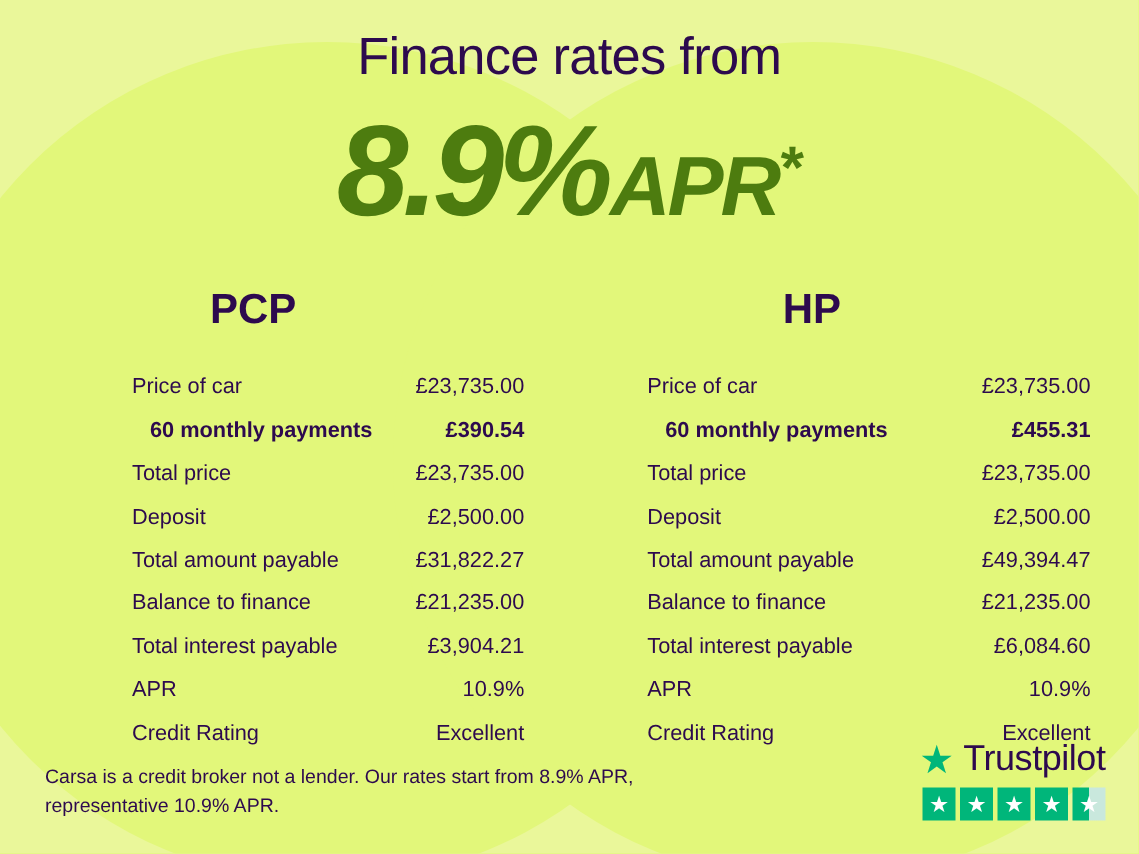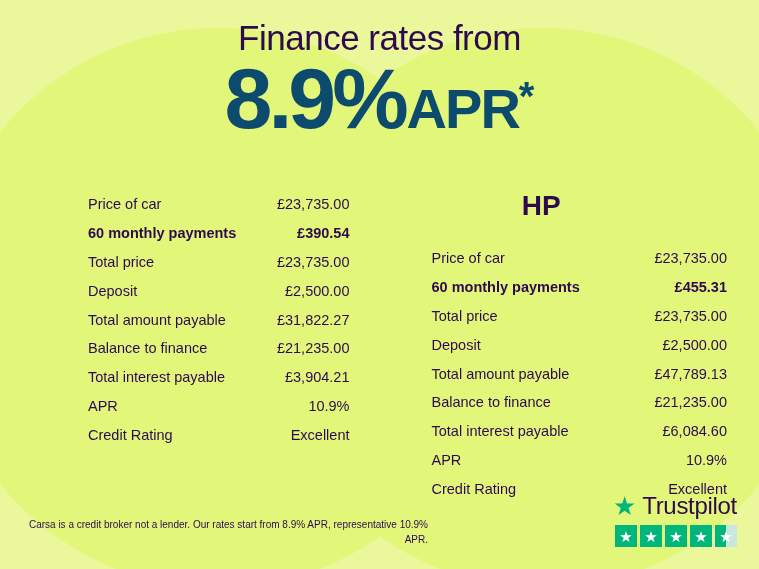--- a/index.html
+++ b/index.html
@@ -54,25 +54,26 @@
     color: #2d0a4e;
   }
   .header-title {
     font-size: 35px;
     font-weight: normal;
     letter-spacing: -0.5px;
     line-height: 1.15;
     text-align: center;
   }
   .rate-line {
-    margin-top: 0;
+    margin-top: 16px;
     display: flex;
     align-items: baseline;
     justify-content: center;
-    color: #0c4a6e;
+    color: #4d7c0f;
+    font-style: italic;
   }
   .rate-number {
     font-size: 86px;
     font-weight: bold;
     letter-spacing: -4px;
     line-height: 0.95;
   }
   .rate-apr {
     font-size: 56px;
     font-weight: bold;
@@ -118,32 +119,31 @@
     display: flex;
     justify-content: space-between;
     align-items: baseline;
     font-size: 14.5px;
     color: #2d0a4e;
     padding: 6.4px 0;
   }
   .row .label { text-align: left; }
   .row .value { text-align: right; }
   .row.strong .label,
-  .row.strong .value { font-weight: bold; }
+  .row.strong .value { font-weight: bold; margin-left: 12px; }
 
   
   .footer-note {
     position: absolute;
-    left: 8px;
+    left: 30px;
     bottom: 22px;
-    font-size: 10px;
+    font-size: 13px;
     line-height: 1.45;
     color: #2d0a4e;
     max-width: 420px;
-    text-align: right;
   }
   .trustpilot {
     position: absolute;
     right: 22px;
     bottom: 22px;
     text-align: right;
   }
   .tp-top {
     display: flex;
     align-items: center;
@@ -196,20 +196,21 @@
       <div class="rate-line">
         <span class="rate-number">8.9%</span>
         <span class="rate-apr">APR</span>
         <span class="rate-star">*</span>
       </div>
     </div>
 
     <div class="columns">
 
       <div class="col col-left">
+        <div class="col-title">PCP</div>
         <div class="rows">
           <div class="row">
             <span class="label">Price of car</span>
             <span class="value">£23,735.00</span>
           </div>
           <div class="row strong">
             <span class="label">60 monthly payments</span>
             <span class="value">£390.54</span>
           </div>
           <div class="row">
@@ -257,21 +258,21 @@
           <div class="row">
             <span class="label">Total price</span>
             <span class="value">£23,735.00</span>
           </div>
           <div class="row">
             <span class="label">Deposit</span>
             <span class="value">£2,500.00</span>
           </div>
           <div class="row">
             <span class="label">Total amount payable</span>
-            <span class="value">£47,789.13</span>
+            <span class="value">£49,394.47</span>
           </div>
           <div class="row">
             <span class="label">Balance to finance</span>
             <span class="value">£21,235.00</span>
           </div>
           <div class="row">
             <span class="label">Total interest payable</span>
             <span class="value">£6,084.60</span>
           </div>
           <div class="row">

